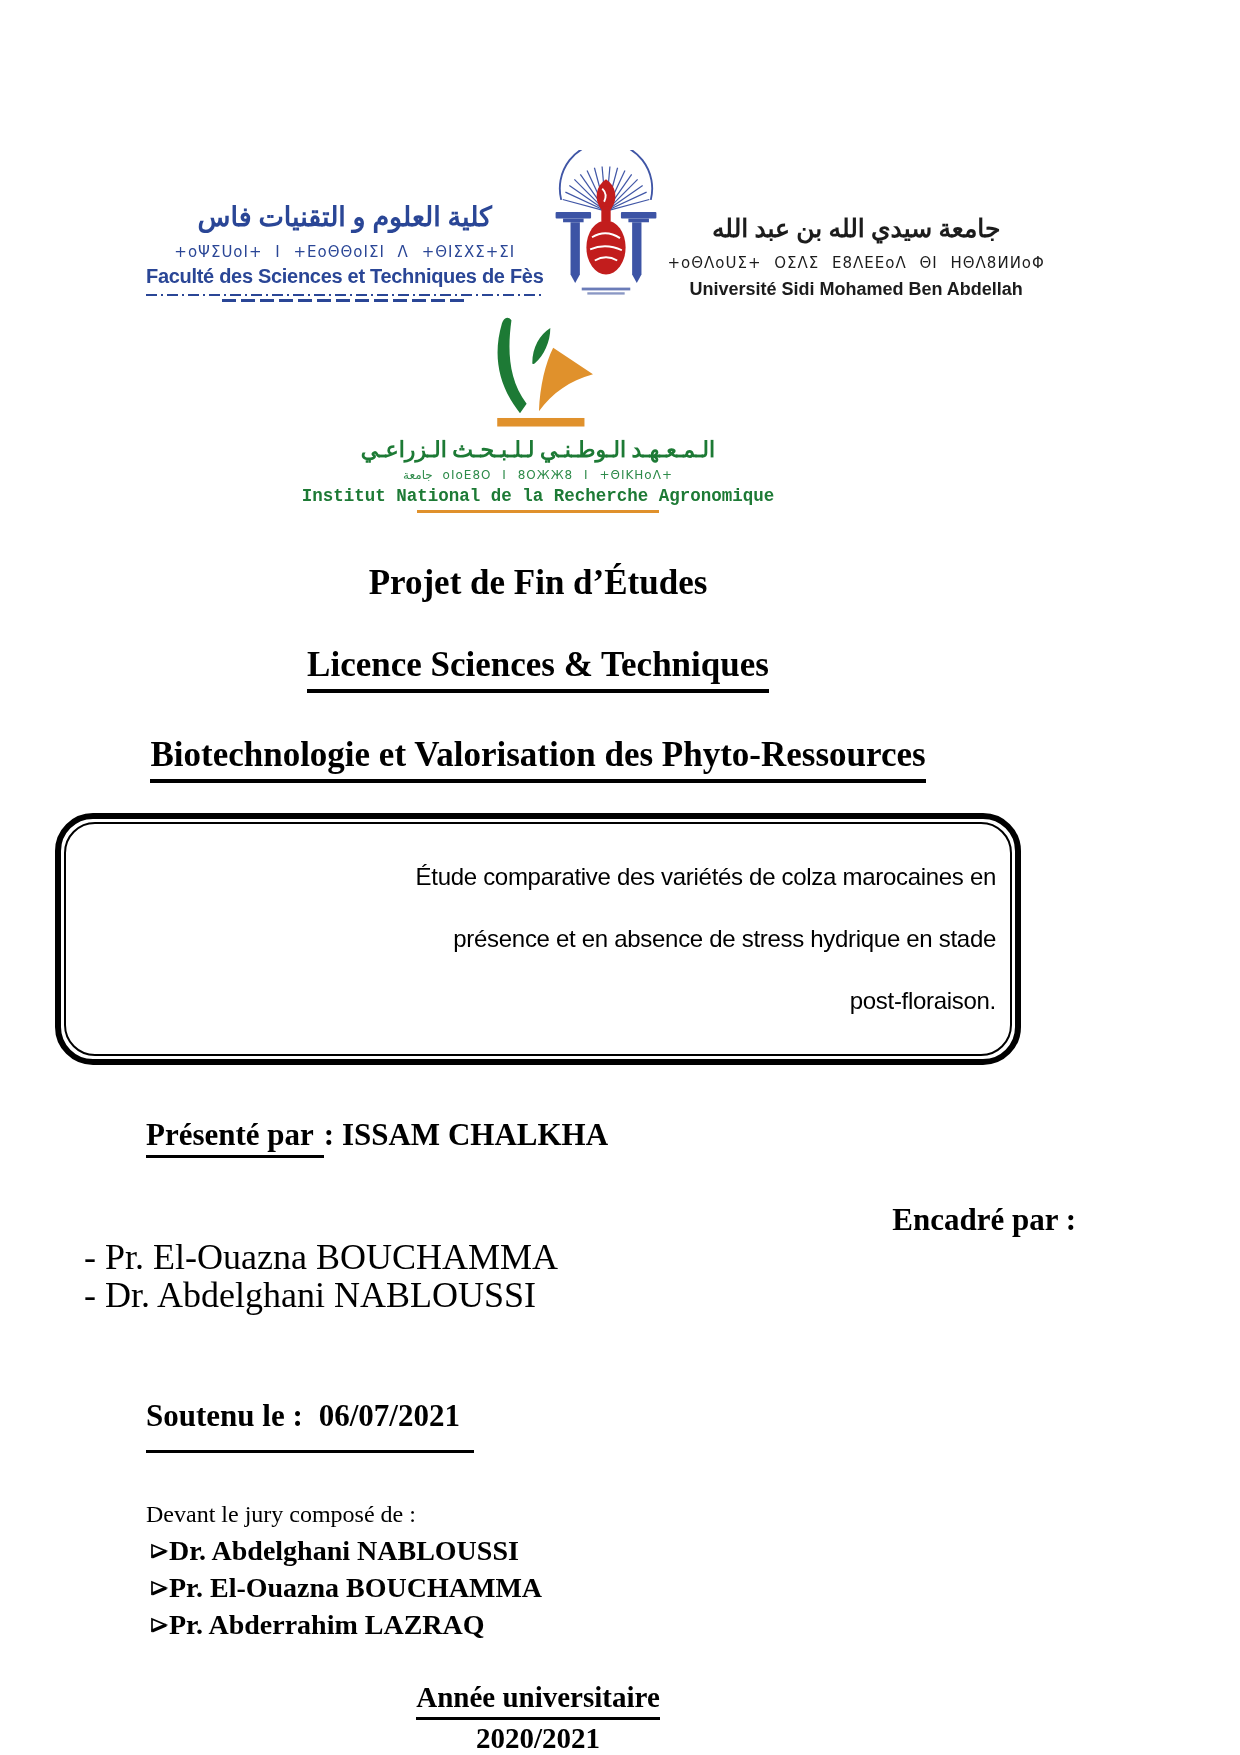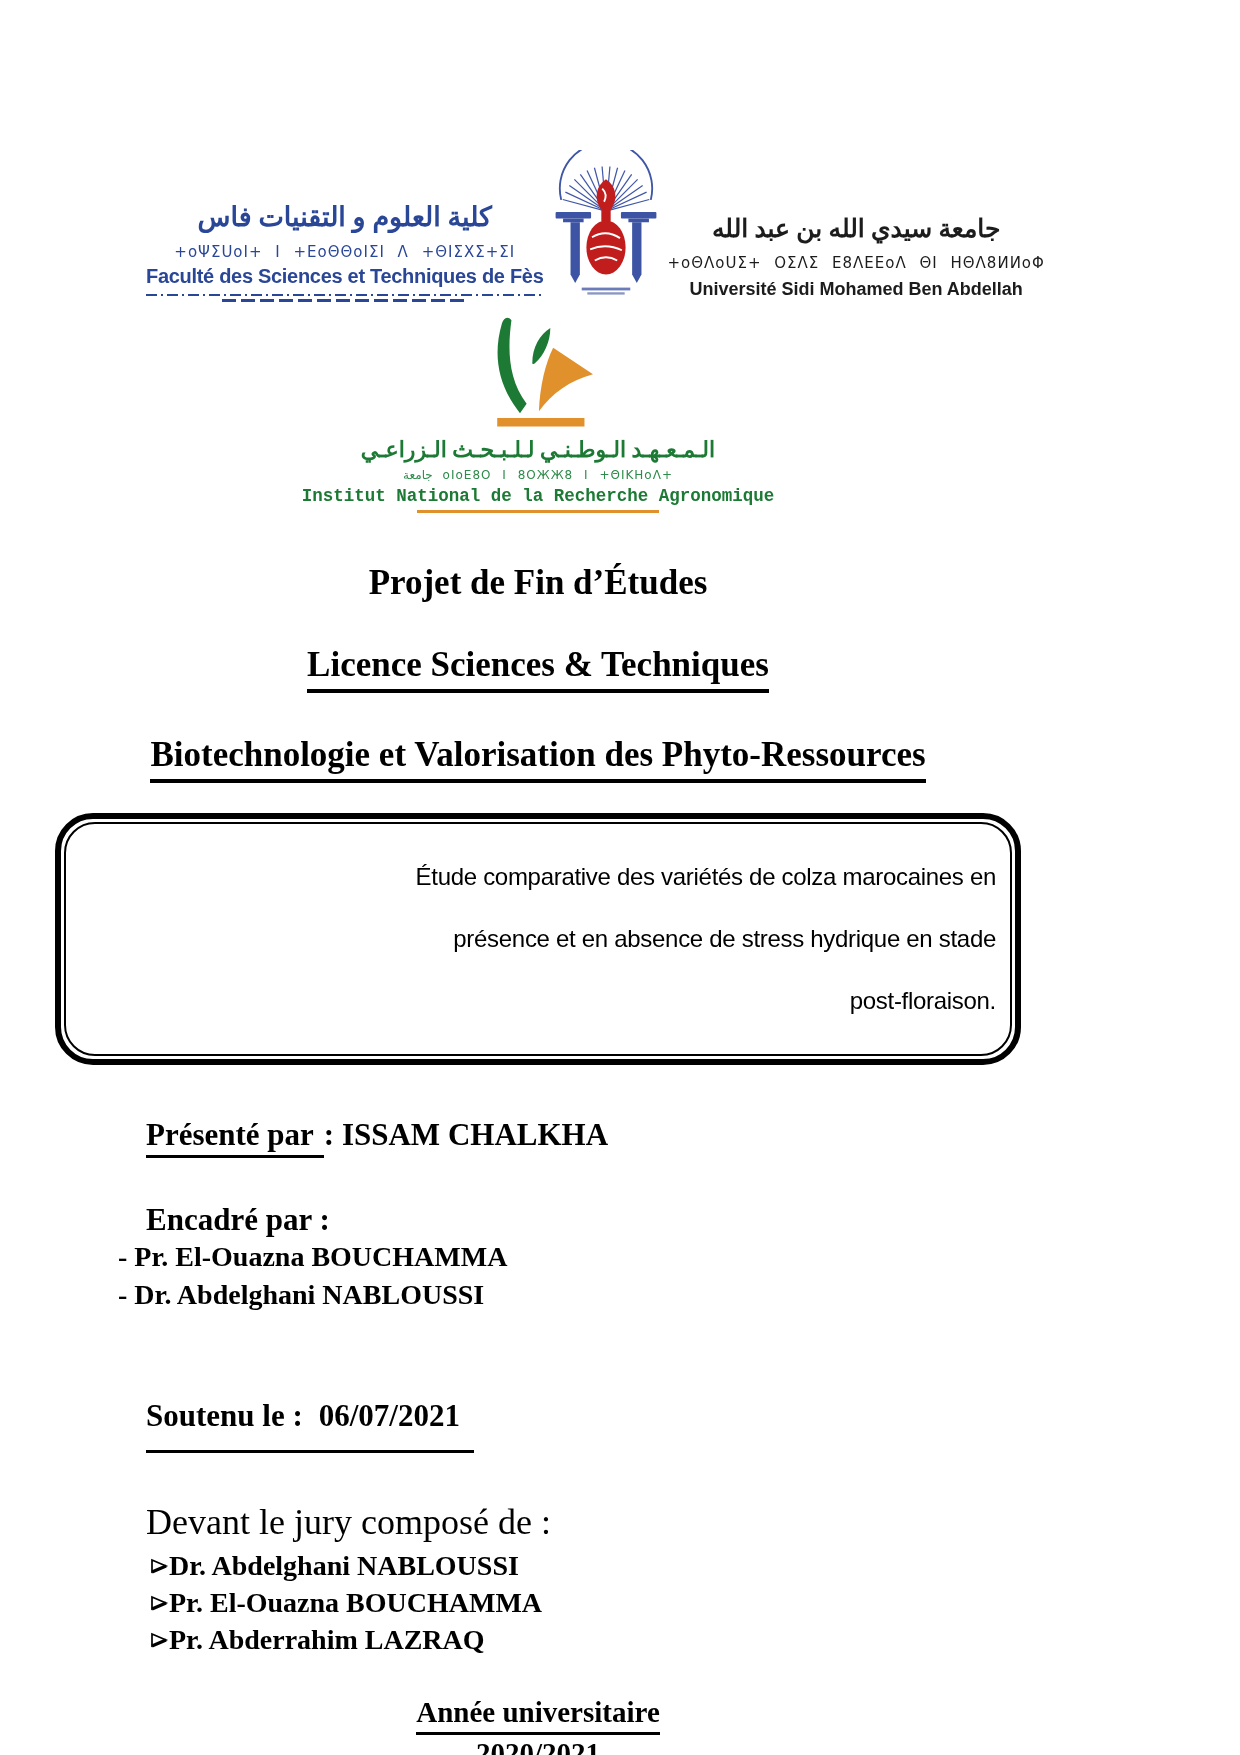--- a/index.html
+++ b/index.html
@@ -39,26 +39,26 @@
   .u3{display:inline-block;border-bottom:4px solid #000;padding-bottom:4px;}
   
   .title-box{margin:30px auto 0;width:948px;border:6px solid #000;border-radius:38px;padding:3px;}
   .title-box-inner{border:2px solid #000;border-radius:31px;padding:22px 14px;}
   .title-line{font-family:"Liberation Sans", sans-serif;font-weight:normal;font-size:24px;
               line-height:62px;text-align:right;letter-spacing:-0.3px;}
   
   .left-col{margin-left:146px;}
   .presented{margin-top:52px;font-size:31px;font-weight:bold;}
   .u-label{display:inline-block;border-bottom:3px solid #000;padding:0 10px 2px 0;}
-  .encadre{margin-top:44px;font-size:31px;font-weight:bold;}
-  .supervisors{margin-left:118px;font-size:28px;font-weight:bold;line-height:38px;}
+  .encadre{margin-top:44px;font-size:31px;font-weight:bold;text-align:right;}
+  .supervisors{margin-left:84px;font-size:36px;font-weight:normal;line-height:38px;}
   .soutenu{margin-top:40px;font-size:31px;font-weight:bold;}
   .soutenu .u-wrap{display:inline-block;border-bottom:3.5px solid #000;padding:0 14px 16px 0;margin-top:44px;}
   .soutenu .date{margin-left:16px;}
-  .jury-intro{margin-top:48px;font-size:36px;}
+  .jury-intro{margin-top:48px;font-size:24px;}
   .jury{margin-top:4px;}
   .jury-row{display:flex;align-items:center;line-height:37px;margin-left:4px;}
   .jury-row .member{font-size:28px;font-weight:bold;}
   .jury-bullet{flex:none;width:19px;height:16px;}
   
   .year{margin-top:36px;text-align:center;font-size:29px;font-weight:bold;line-height:37px;}
   .year .u-year{display:inline-block;border-bottom:3px solid #000;padding-bottom:1px;}
 </style>
 </head>
 <body>

